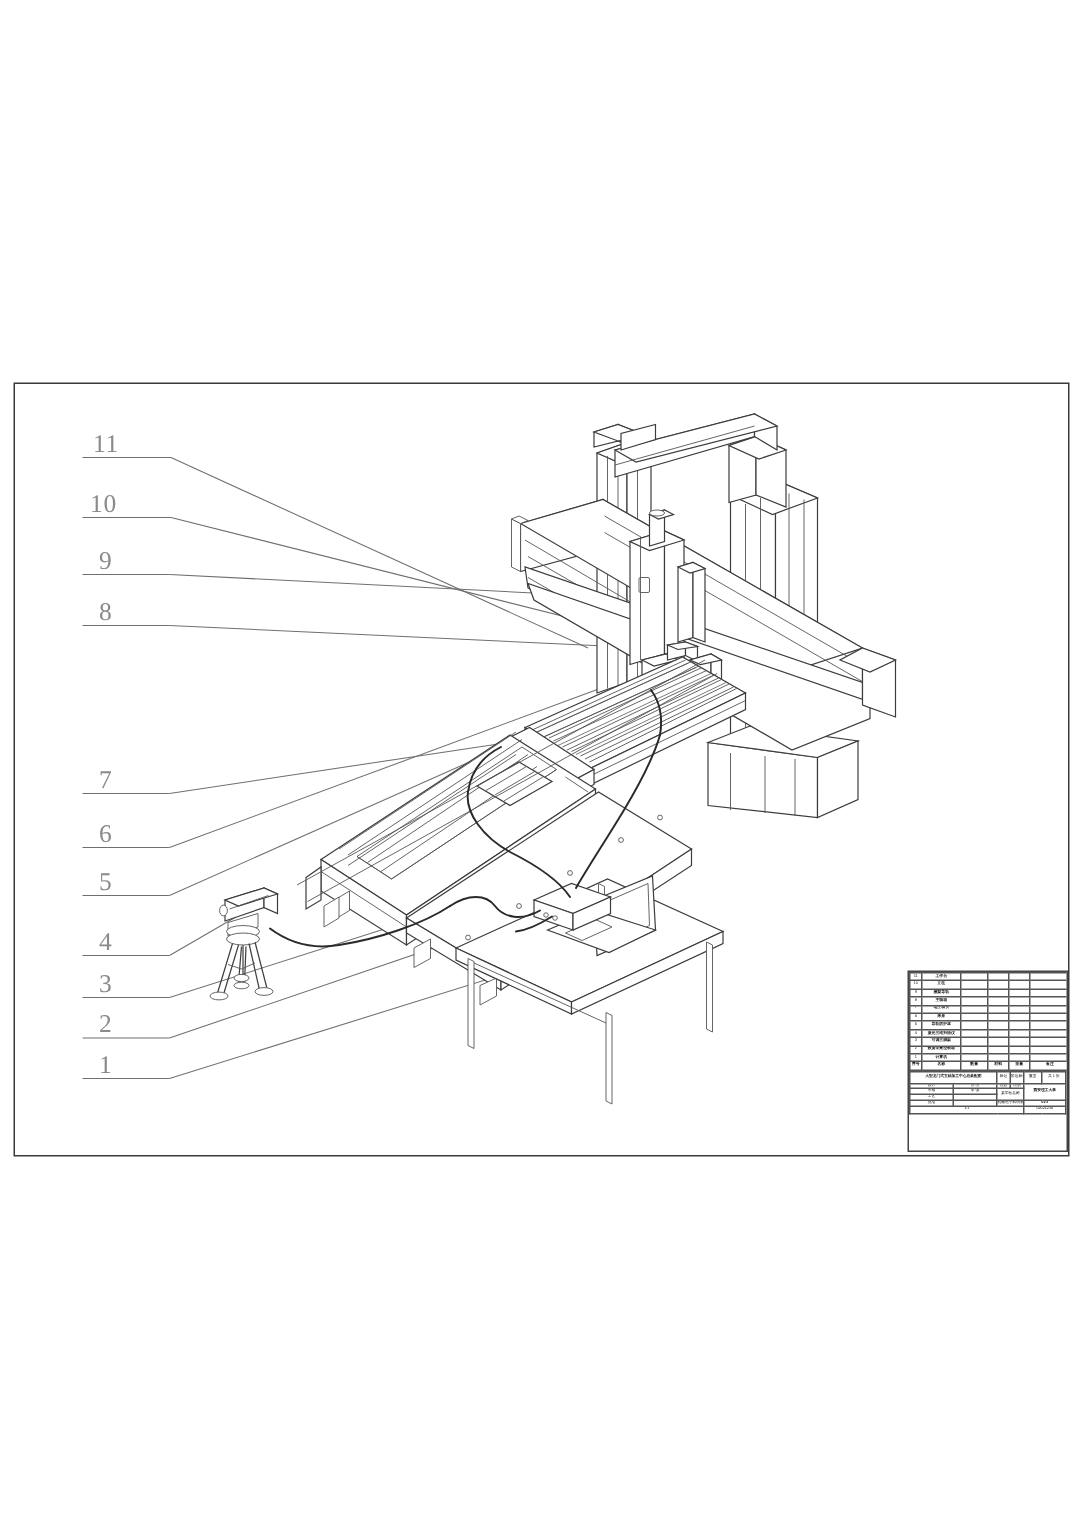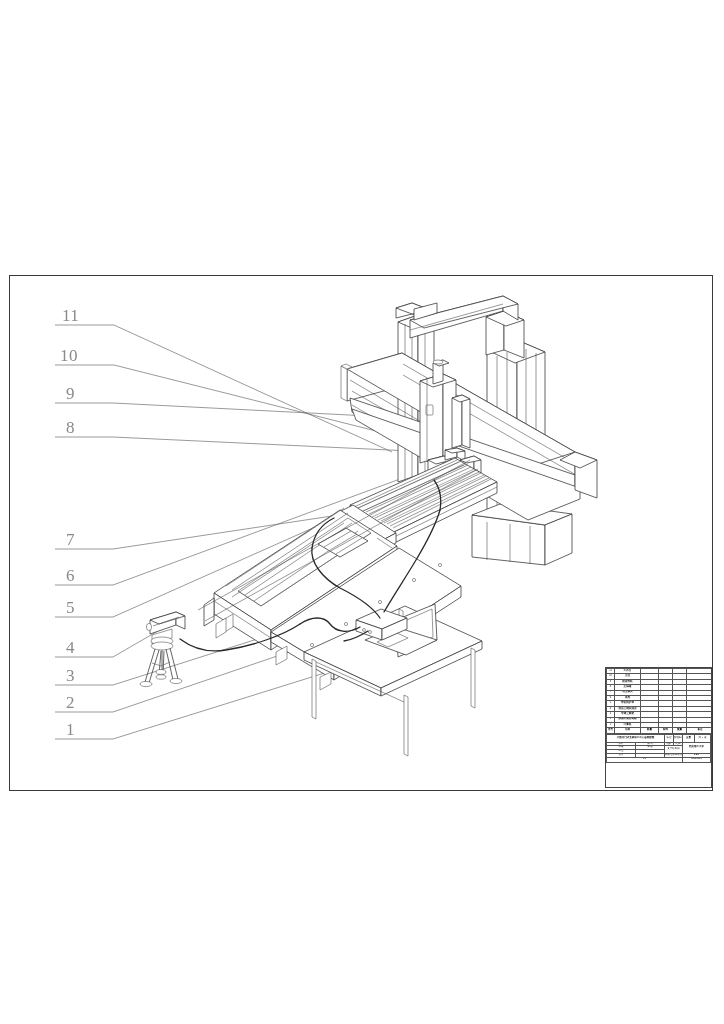--- a/index.html
+++ b/index.html
@@ -7,21 +7,20 @@
     margin: 0; padding: 0;
     width: 724px; height: 1024px;
     background: #ffffff;
     font-family: "Liberation Sans", sans-serif;
     overflow: hidden;
   }
   #page {
     position: relative;
     width: 724px; height: 812px;
     background: #ffffff;
-    margin-top: 20px;
   }
   #drawing-frame {
     position: absolute;
     left: 9px; top: 255px;
     width: 704px; height: 516px;
     border: 1.6px solid #3a3a3a;
     background: #ffffff;
   }
   #svg-layer {
     position: absolute;

